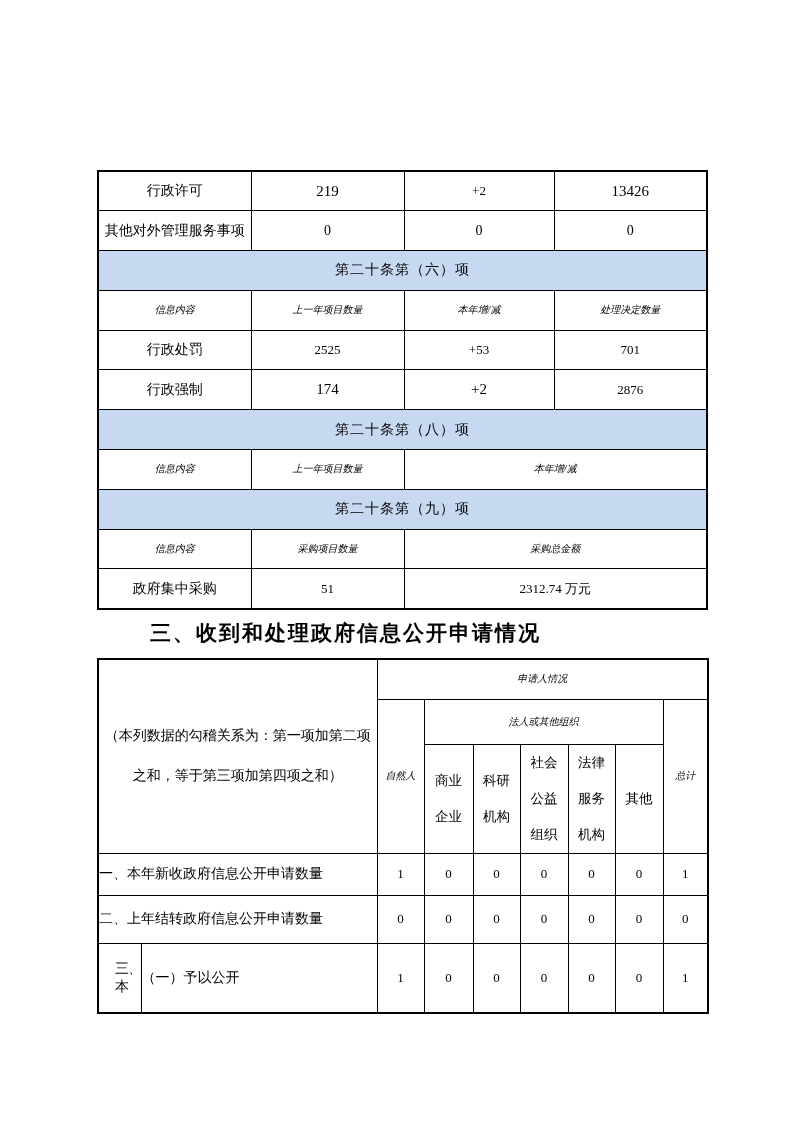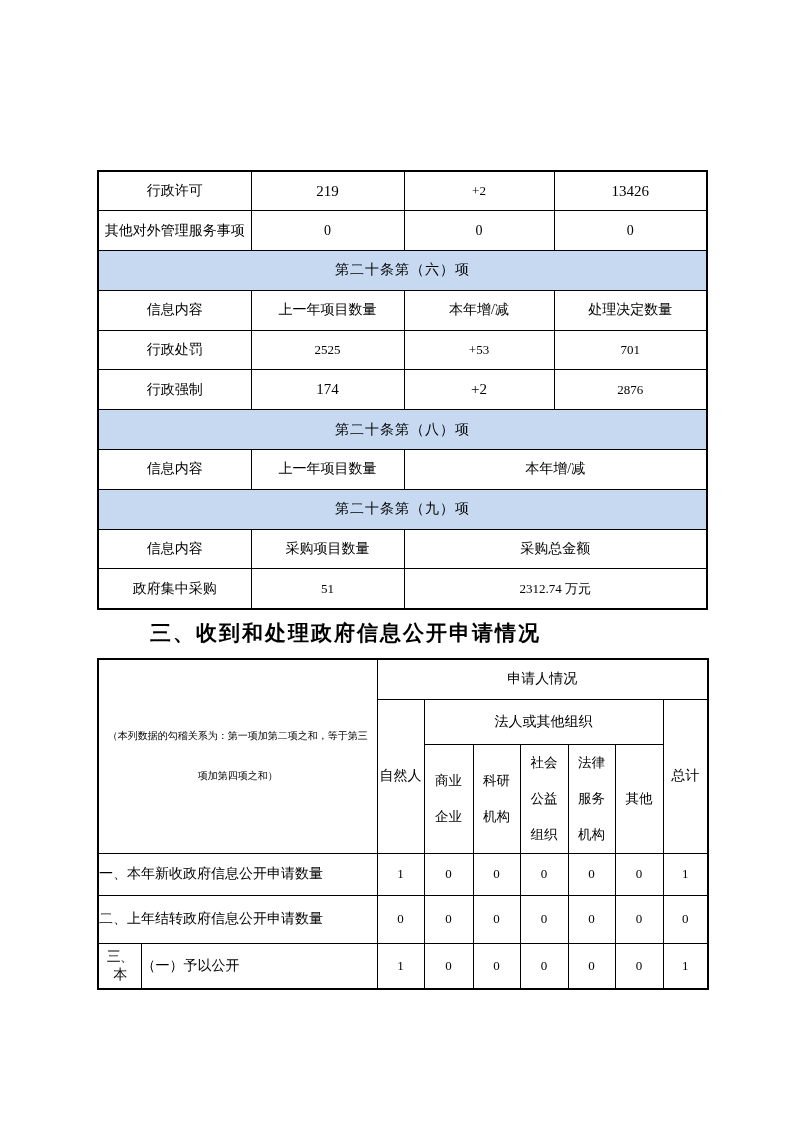--- a/index.html
+++ b/index.html
@@ -23,44 +23,44 @@
     vertical-align:middle;
     padding:0;
     font-size:14px;
     overflow:hidden;
   }
   
   #t1{left:97px;top:138px;width:609px;margin-top:32px;}
   #t1 tr{height:39.8px;}
   .banner-cell{background:var(--accent,#c6d9f1);font-size:14px;letter-spacing:1px;}
   .lbl{font-size:14px;}
-  .hdr{font-size:14px;}
+  .hdr{font-size:10px;font-style:italic;}
   .v{font-size:13px;}
   .v-lg{font-size:15px;}
   .v-md{font-size:14px;}
   .v-sm{font-size:12px;}
   .v-xs{font-size:15px;}
   
   .sec-heading{
     position:absolute;left:150px;top:619px;
     font-size:21px;font-weight:bold;
     letter-spacing:2px;
     font-family:"Liberation Serif","DejaVu Serif",serif;
   }
   
   #t2{left:97px;top:658px;width:610px;}
   .note-cell{
-    font-size:10px;
+    font-size:14px;
     line-height:40px;
     padding:8px 5px;
     text-align:center;
   }
   .org-type{font-size:13.5px;line-height:36px;padding:0 8px;}
   .row-label{text-align:left;padding-left:0;font-size:14px;}
-  .prefix-cell{font-size:14px;padding:4px;letter-spacing:-1px;}
+  .prefix-cell{font-size:14px;padding:16px;letter-spacing:-1px;}
 </style>
 </head>
 <body>
 
 <div class="page">
 
   <table id="t1">
     <colgroup>
       <col style="width:153px">
         <col style="width:153px">

